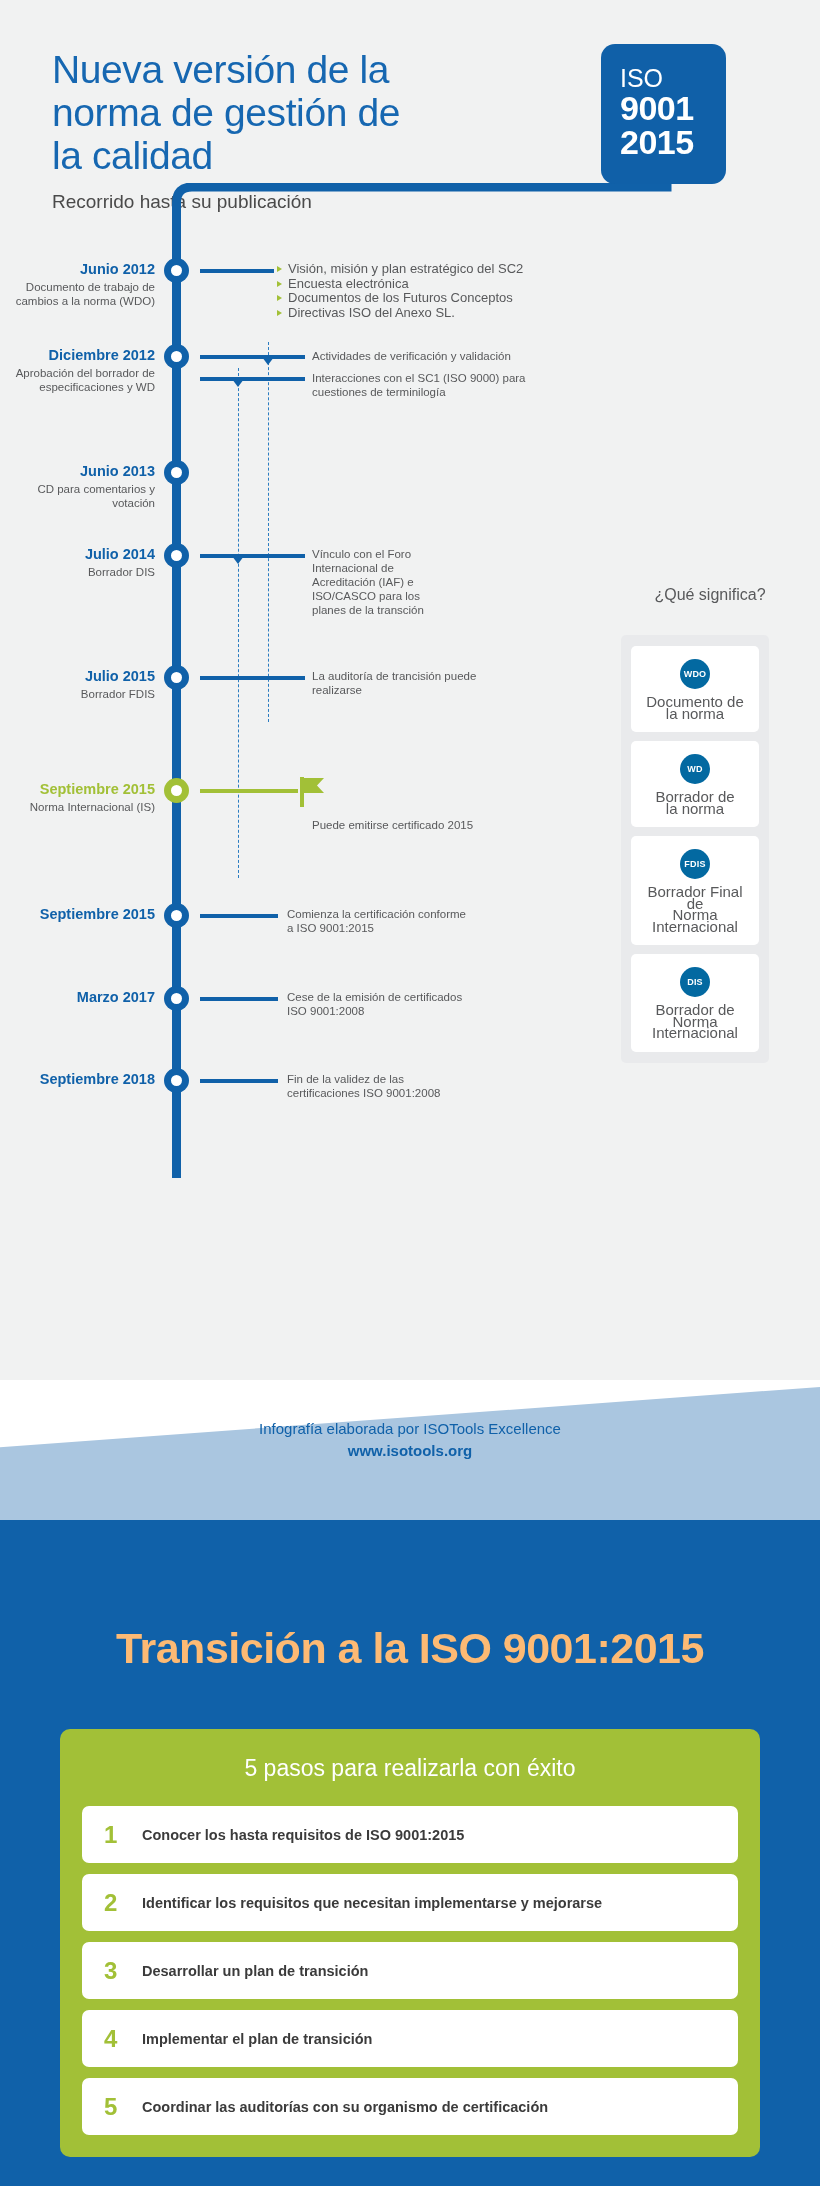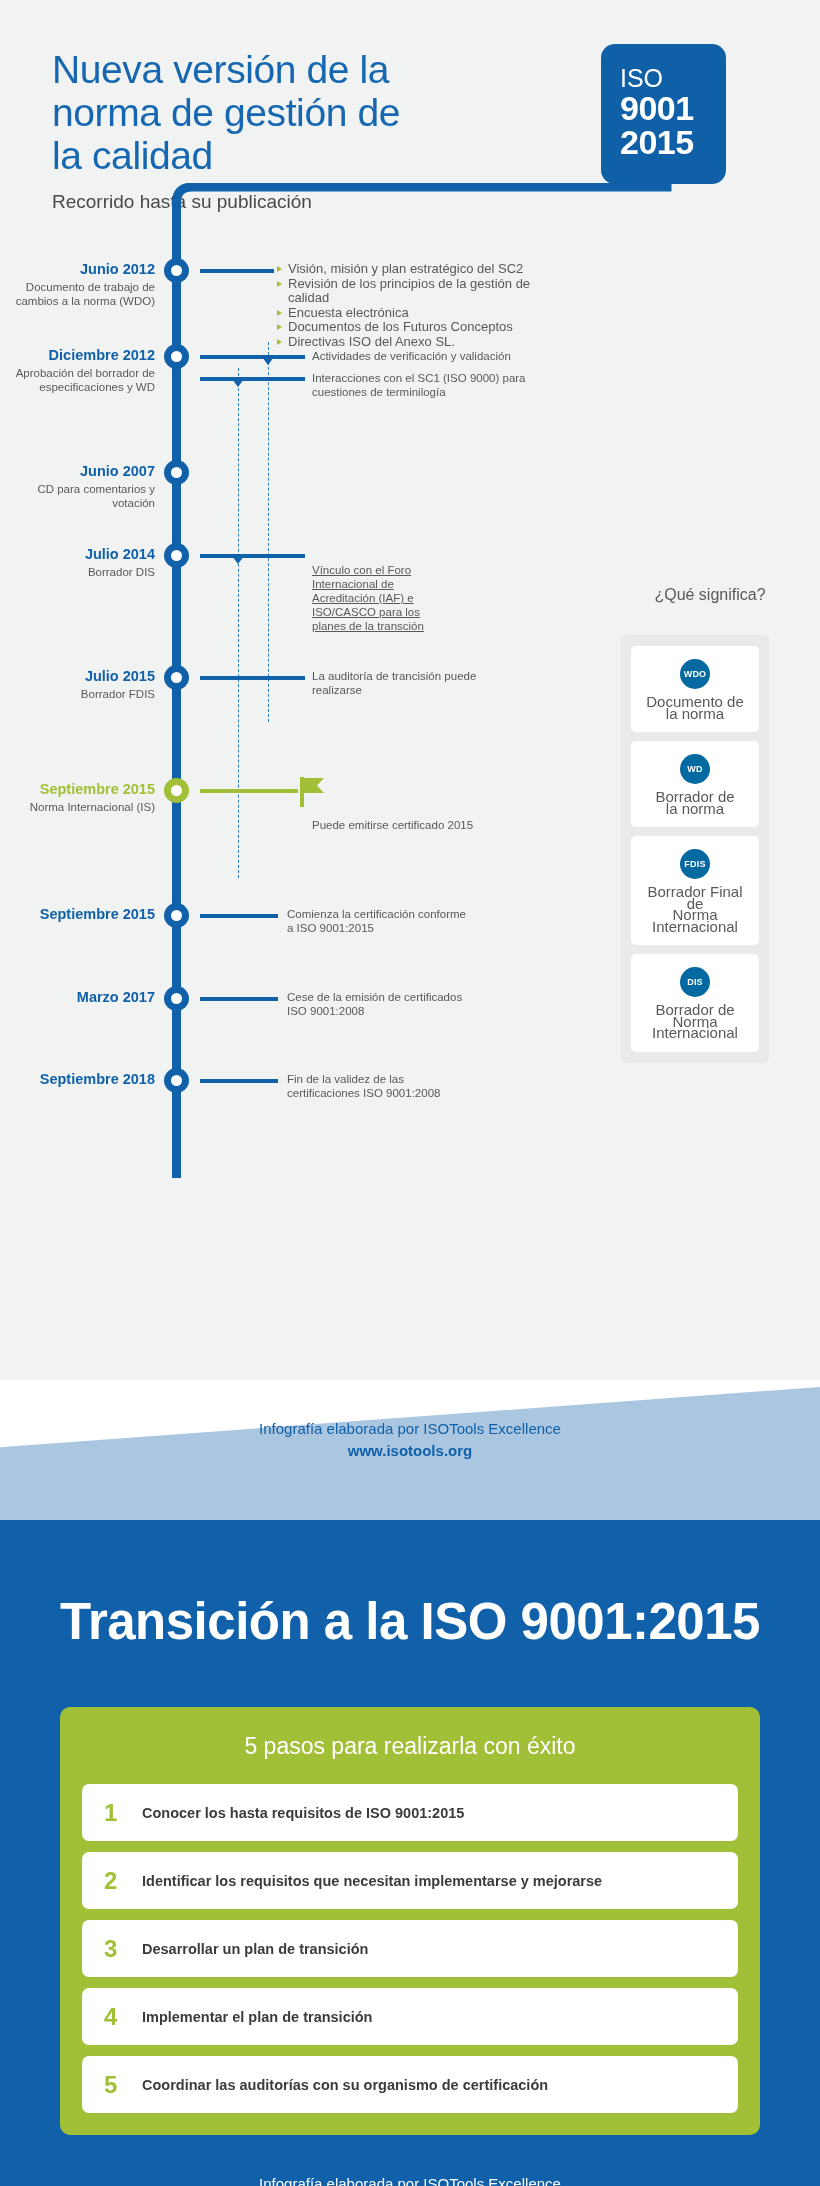--- a/index.html
+++ b/index.html
@@ -278,24 +278,24 @@
   
   .bottom-section {
     position: absolute;
     top: 1520px;
     left: 0;
     width: 820px;
     height: 666px;
     background: #1061a9;
   }
   .bottom-title {
-    margin-top: 72px;
+    margin-top: 104px;
     text-align: center;
-    color: #ffffff;
-    font-size: 51px;
+    color: #fdba74;
+    font-size: 43px;
     font-weight: bold;
     letter-spacing: -0.5px;
   }
   .steps-panel {
     margin: 56px auto 8px;
     width: 700px;
     background: #a2c037;
     border-radius: 10px;
     padding: 0 22px 22px;
   }
@@ -370,21 +370,20 @@
 
       <div class="row" style="top:0px;">
         <div class="date-block" style="top:10px;">
           <div class="date-label">Junio 2012</div>
           <div class="date-desc">Documento de trabajo de cambios a la norma (WDO)</div>
         </div>
         <div class="node" style="top:8px;"></div>
         <div class="connector" style="top:19px; left:200px; width:74px;"></div>
         <div class="bullets" style="top:12px;">
           <div class="bullet-item">Visión, misión y plan estratégico del SC2</div>
-          <div class="bullet-item">Revisión de los principios de la gestión de calidad</div>
           <div class="bullet-item">Encuesta electrónica</div>
           <div class="bullet-item">Documentos de los Futuros Conceptos</div>
           <div class="bullet-item">Directivas ISO del Anexo SL.</div>
         </div>
       </div>
 
       <div class="row" style="top:96px;">
         <div class="date-block" style="top:0px;">
           <div class="date-label">Diciembre 2012</div>
           <div class="date-desc">Aprobación del borrador de especificaciones y WD</div>
@@ -394,35 +393,35 @@
         <div class="darrow" style="left:262px; top:11px;"></div>
         <div class="note" style="top:3px; left:312px; width:230px;">Actividades de verificación y validación</div>
 
         <div class="connector" style="top:31px; left:200px; width:105px;"></div>
         <div class="darrow" style="left:232px; top:33px;"></div>
         <div class="note" style="top:25px; left:312px; width:215px;">Interacciones con el SC1 (ISO 9000) para cuestiones de terminilogía</div>
       </div>
 
       <div class="row" style="top:212px;">
         <div class="date-block" style="top:0px;">
-          <div class="date-label">Junio 2007</div>
+          <div class="date-label">Junio 2013</div>
           <div class="date-desc">CD para comentarios y votación</div>
         </div>
         <div class="node" style="top:-2px;"></div>
       </div>
 
       <div class="row" style="top:295px;">
         <div class="date-block" style="top:0px;">
           <div class="date-label">Julio 2014</div>
           <div class="date-desc">Borrador DIS</div>
         </div>
         <div class="node" style="top:-2px;"></div>
         <div class="connector" style="top:9px; left:200px; width:105px;"></div>
         <div class="darrow" style="left:232px; top:11px;"></div>
-        <div class="note" style="top:18px; left:312px; width:145px;text-decoration:underline;">Vínculo con el Foro Internacional de Acreditación (IAF) e ISO/CASCO para los planes de la transción</div>
+        <div class="note" style="top:2px; left:312px; width:145px;">Vínculo con el Foro Internacional de Acreditación (IAF) e ISO/CASCO para los planes de la transción</div>
       </div>
 
       <div class="row" style="top:417px;">
         <div class="date-block" style="top:0px;">
           <div class="date-label">Julio 2015</div>
           <div class="date-desc">Borrador FDIS</div>
         </div>
         <div class="node" style="top:-2px;"></div>
         <div class="connector" style="top:9px; left:200px; width:105px;"></div>
         <div class="note" style="top:2px; left:312px; width:180px;">La auditoría de trancisión puede realizarse</div>

